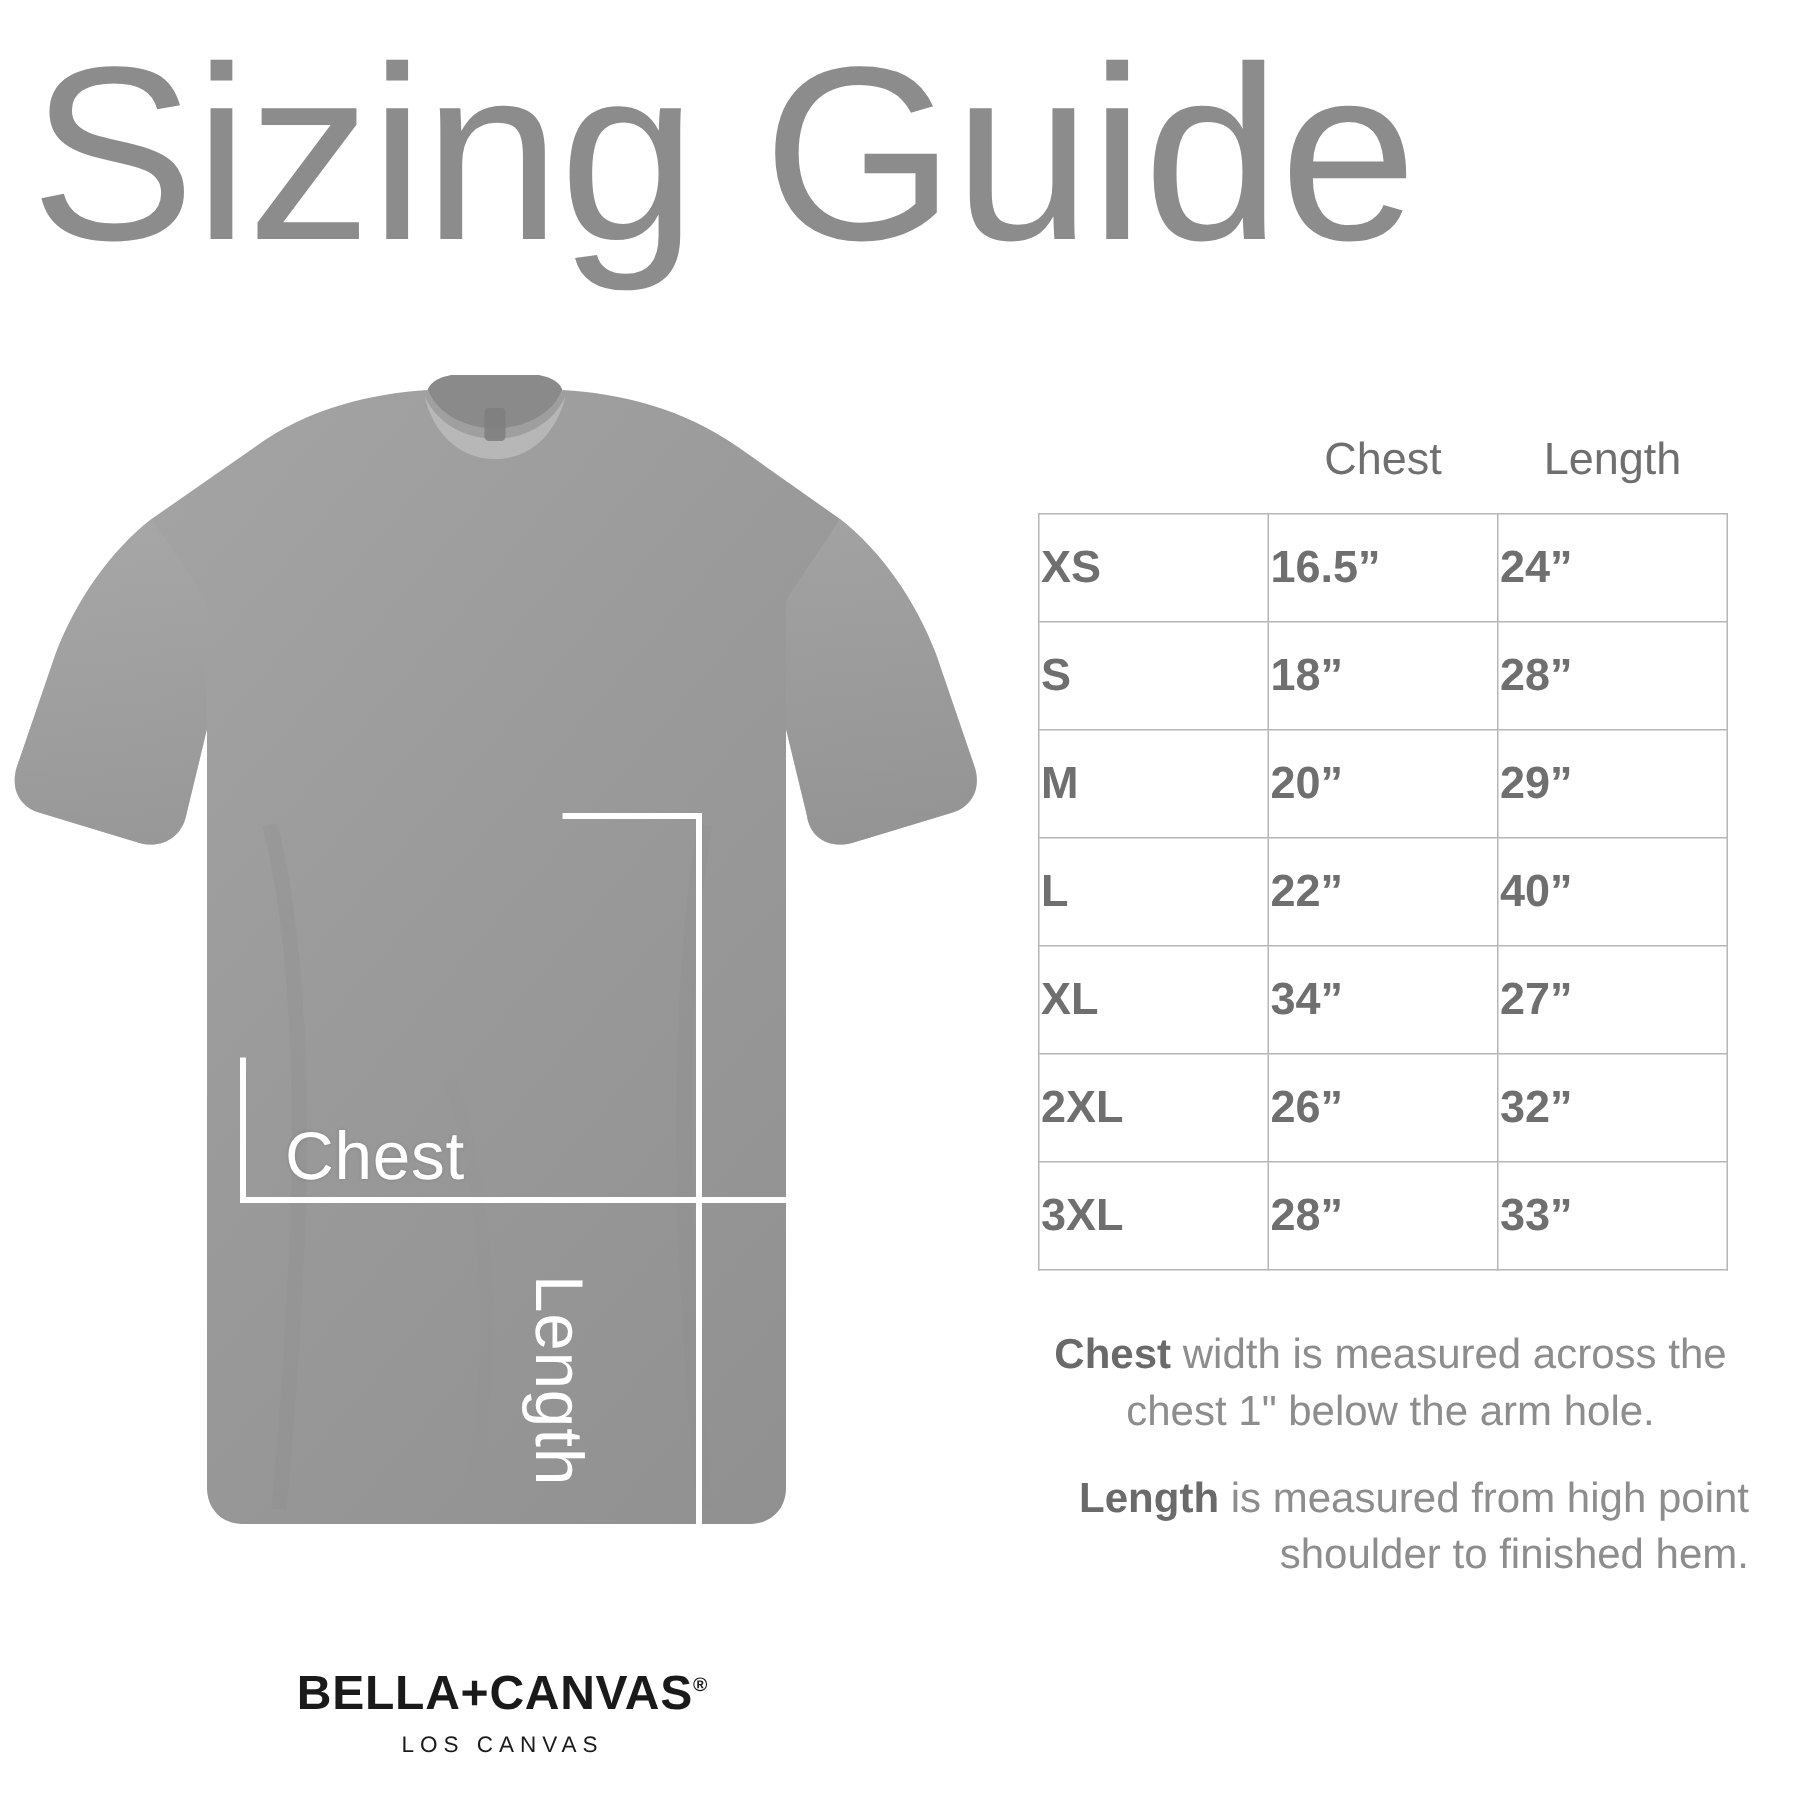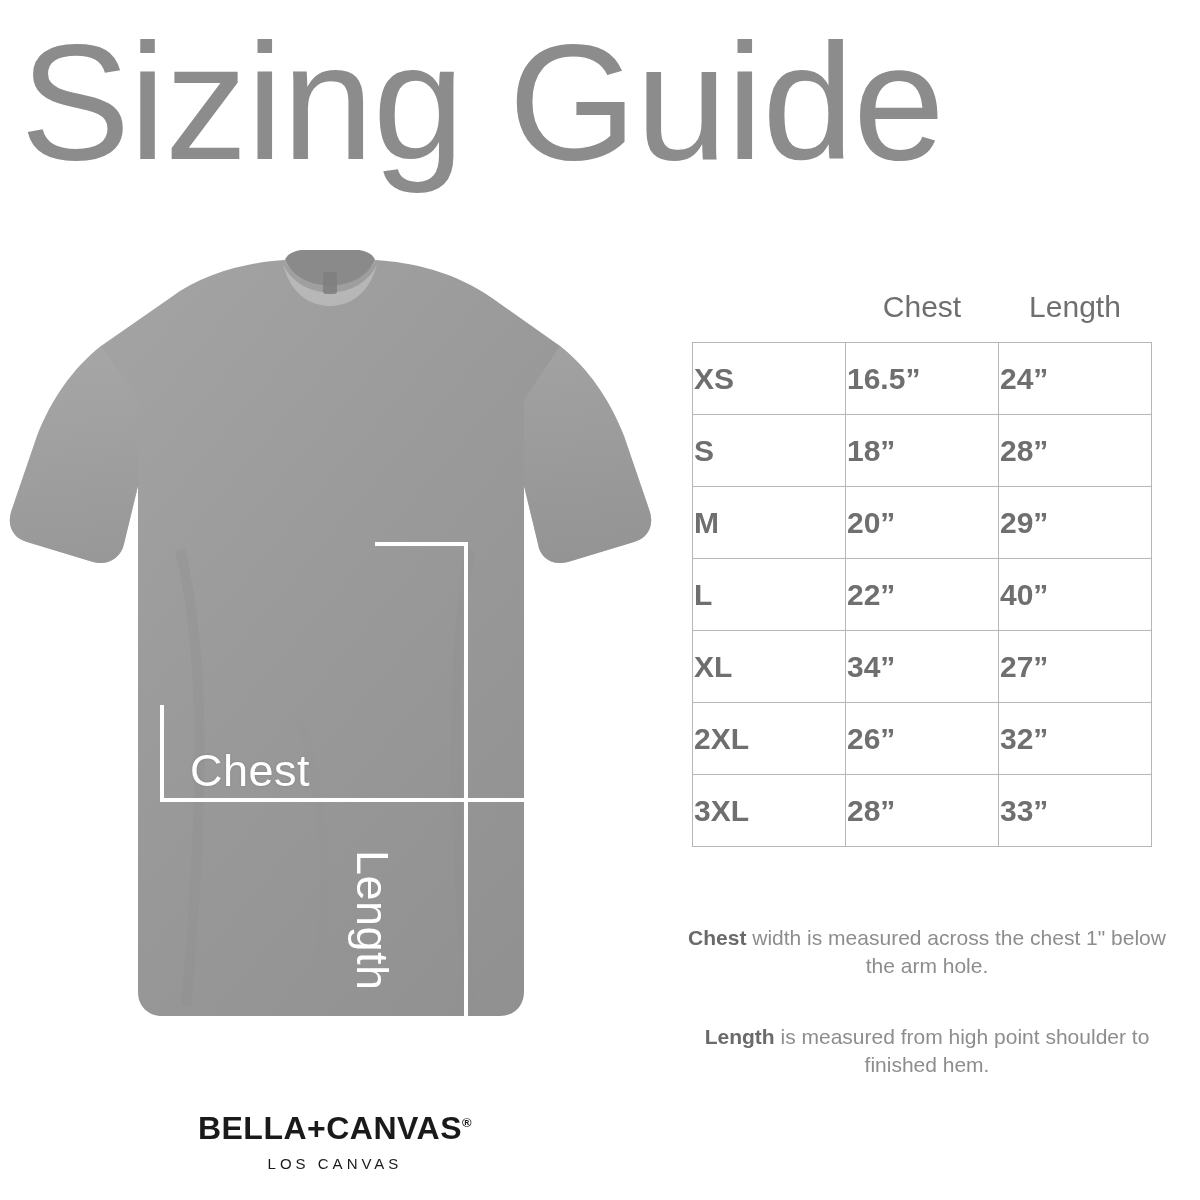--- a/index.html
+++ b/index.html
@@ -160,29 +160,30 @@
     font-weight: 700;
   }
   table.size-table tr td:first-child {
     width: 118px;
   }
 
   
   .notes {
     position: absolute;
     left: 688px;
-    top: 924px;
+    top: 884px;
     width: 478px;
     color: #8d8d8d;
-    font-size: 21px;
+    font-size: 28px;
     line-height: 1.35;
     text-align: center;
   }
   .note-block + .note-block {
-    margin-top: 42px;
+    margin-top: 20px;
+    text-align: right;
   }
   .note-block b {
     color: #6a6a6a;
     font-weight: 700;
   }
 </style>
 </head>
 <body>
 
 <div class="title">Sizing Guide</div>

